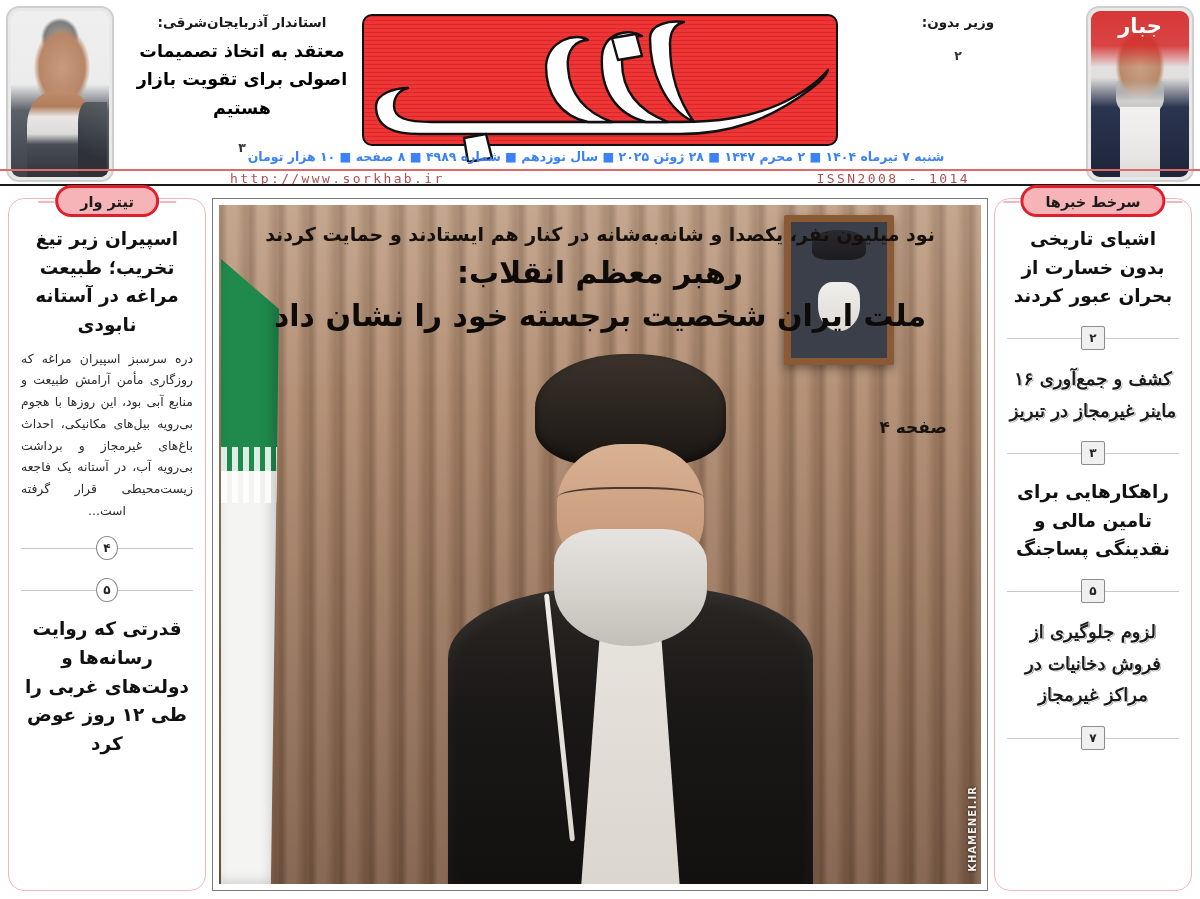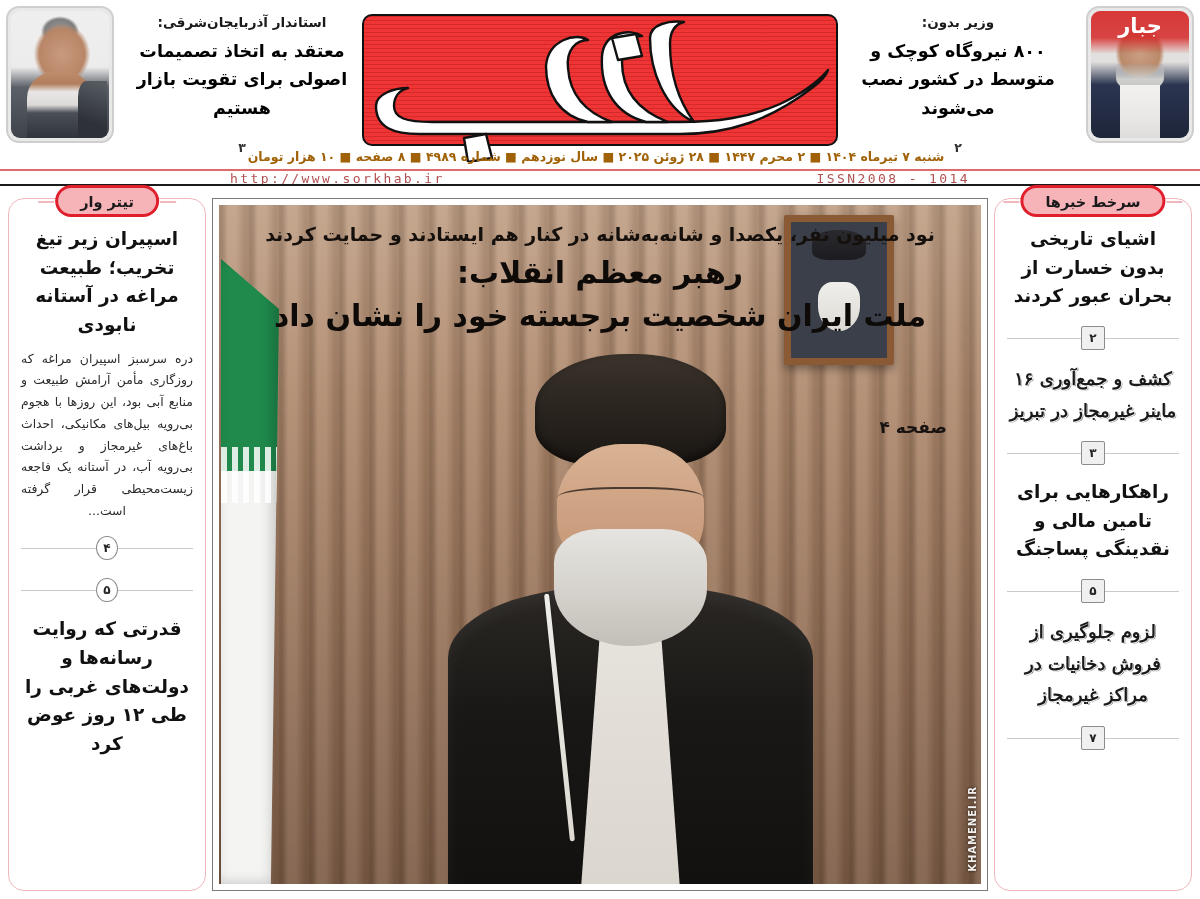--- a/index.html
+++ b/index.html
@@ -24,21 +24,21 @@
     width: 1200px;
     background: #ffffff;
     display: flex;
     align-items: flex-start;
   }
 
   
   .portrait-frame {
     position: absolute;
     top: 6px;
-    width: 108px; height: 137px;
+    width: 108px; height: 176px;
     border: 2px solid #cfcfcf;
     border-radius: 13px;
     background: #e8e8e8;
     overflow: hidden;
     padding: 3px;
   }
   .portrait-frame.left { left: 6px; }
   .portrait-frame.right { right: 6px; }
   .portrait-inner {
     width: 100%; height: 100%;
@@ -158,21 +158,21 @@
   }
 
   
   .datestrip {
     position: absolute;
     left: 0; right: 8px;
     bottom: 22px;
     text-align: center;
     font-size: 12.5px;
     font-weight: bold;
-    color: #a16207;
+    color: #3b82f6;
     letter-spacing: 0.1px;
   }
   .rule-red {
     position: absolute;
     left: 0; right: 0;
     bottom: 15px;
     height: 2px;
     background: #e06a6a;
   }
   .urlbar {
@@ -515,21 +515,20 @@
           <path d="M252 46 C250 80 266 104 296 112 L318 112 C292 102 272 84 272 52 C272 34 282 26 292 26 C280 18 254 22 252 46 Z"></path>
           <path d="M300 28 C300 60 314 98 344 112 C328 90 320 62 320 34 C320 20 326 14 334 12 C320 10 300 14 300 28 Z"></path>
           <path d="M262 28 L286 24 L292 46 L268 50 Z"></path>
           <path d="M114 128 L136 124 L142 148 L118 152 Z"></path>
         </g>
       </svg>
     </div>
 
     <div class="teaser right">
       <div class="kicker">وزیر بدون:</div>
-      <div class="head">۸۰۰ نیروگاه کوچک و متوسط در کشور نصب می‌شوند</div>
       <div class="pageno">۲</div>
     </div>
 
     <div class="portrait-frame right">
       <div class="portrait-inner">
         <div class="photo-b">
           <div class="photo-b-banner">جبار</div>
         </div>
       </div>
     </div>

